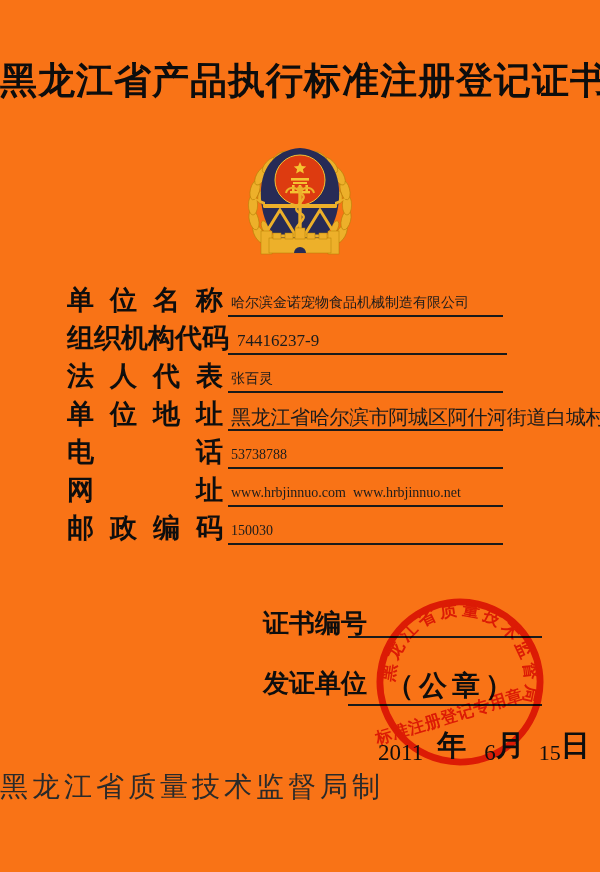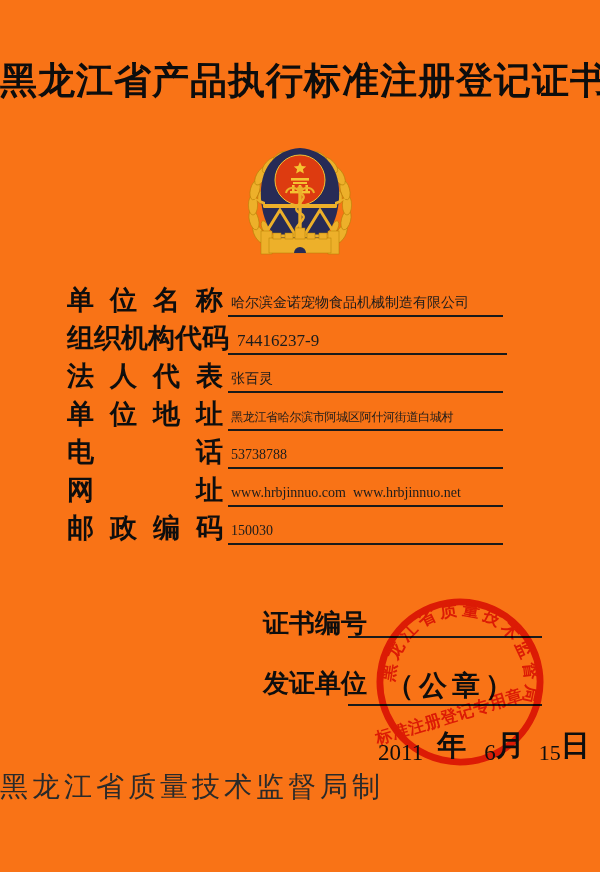--- a/index.html
+++ b/index.html
@@ -22,21 +22,21 @@
   .flabel{
     display:flex;justify-content:space-between;width:156px;
     font-family:"Liberation Sans",sans-serif;font-weight:bold;
     font-size:27px;line-height:30px;color:#0e0e0e;margin-bottom:2px;
   }
   .fvalue{
     width:272px;margin-left:5px;border-bottom:2px solid #1a1a1a;
     font-size:14px;line-height:20px;padding:0 0 2px 3px;
     white-space:pre;color:#1c1c1c;
   }
-  .frow:nth-child(4) .fvalue{font-size:12px;letter-spacing:-0.3px;}
+  .frow:nth-child(4) .fvalue{font-size:20px;letter-spacing:-0.3px;}
   .frow:nth-child(2) .fvalue{font-size:17px;padding-left:9px;}
   
   .blabel{
     position:absolute;font-family:"Liberation Sans",sans-serif;font-weight:bold;
     font-size:26px;color:#0e0e0e;white-space:nowrap;
   }
   .cert-label{top:606px;left:263px;}
   .issuer-label{top:666px;left:263px;}
   .issuer-value{
     position:absolute;top:667px;left:386px;

